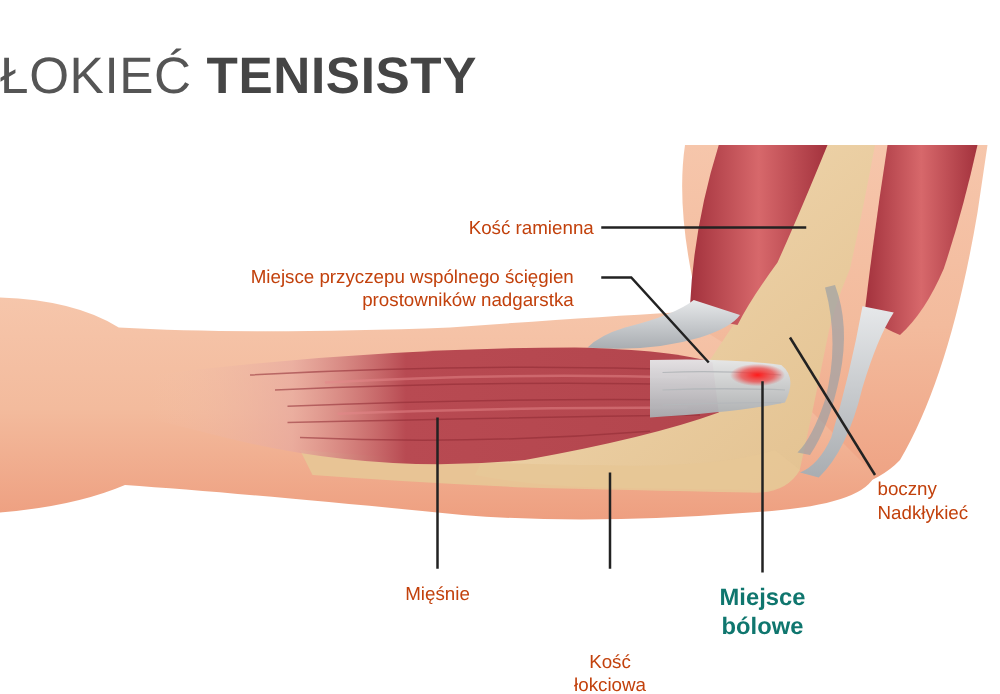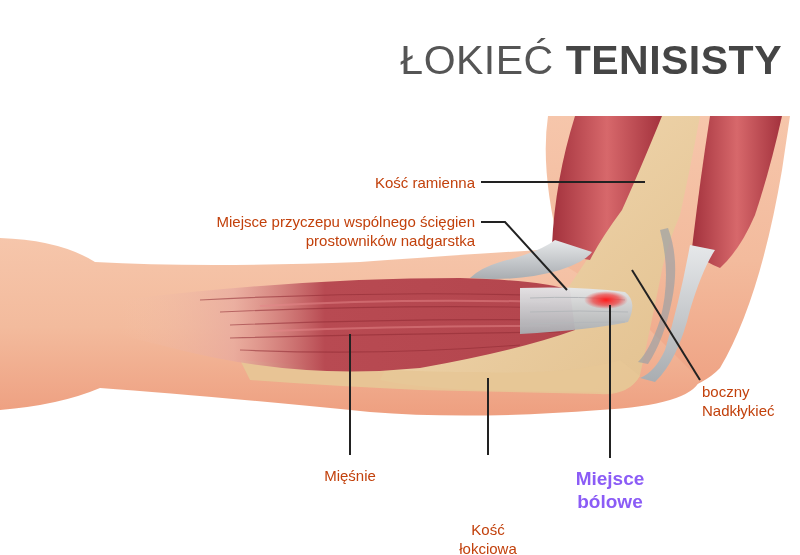--- a/index.html
+++ b/index.html
@@ -1,24 +1,24 @@
 <!DOCTYPE html>
 <html><head>
 <meta charset="utf-8">
 <style>
   html,body{margin:0;padding:0;background:#ffffff;}
   body{width:800px;height:555px;position:relative;overflow:hidden;font-family:"Liberation Sans",sans-serif;}
-  .title{position:absolute;left:0;top:38px;width:782px;text-align:right;font-size:41px;color:#4a4a4a;letter-spacing:0.5px;line-height:44px;}
+  .title{position:absolute;left:0;top:38px;width:782px;text-align:left;font-size:41px;color:#4a4a4a;letter-spacing:0.5px;line-height:44px;}
   .title .light{font-weight:300;color:#555;}
   .title .bold{font-weight:bold;color:#454545;}
   svg.art{position:absolute;left:0;top:0;}
   .label{position:absolute;color:#c2410c;font-size:15px;line-height:19px;}
   .label.right{text-align:right;}
   .label.center{text-align:center;}
-  .label.strong{font-weight:bold;font-size:19px;line-height:23px;color:#8b5cf6;}
+  .label.strong{font-weight:bold;font-size:19px;line-height:23px;color:#0f766e;}
 </style>
 </head>
 <body>
 
 <div class="title">
   <span class="light">ŁOKIEĆ</span>
   <span class="bold">TENISISTY</span>
 </div>
 
 <svg class="art" width="800" height="555" viewBox="0 0 800 555">
@@ -103,21 +103,21 @@
     <path d="M488,378 L488,455"></path>
     <path d="M610,305 L610,458"></path>
     <path d="M632,270 L700,380"></path>
   </g>
 </svg>
 
 <div class="label right" style="left:250px;top:173px;width:225px;">
   <span>Kość ramienna</span>
 </div>
 
-<div class="label right" style="left:140px;top:212px;width:335px;text-align:right;">
+<div class="label right" style="left:124px;top:212px;width:335px;text-align:right;">
   <div>Miejsce przyczepu wspólnego ścięgien</div>
   <div>prostowników nadgarstka</div>
 </div>
 
 <div class="label center" style="left:260px;top:466px;width:180px;">
   <div>Mięśnie</div>
 </div>
 
 <div class="label center" style="left:438px;top:472px;width:100px;margin-top:48px;">
   <div>Kość</div>

